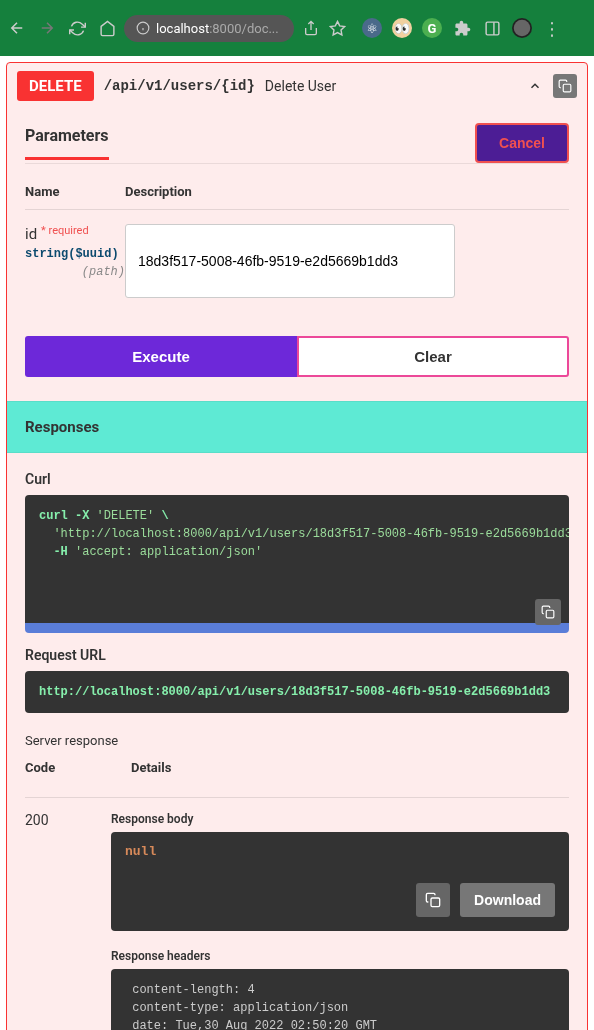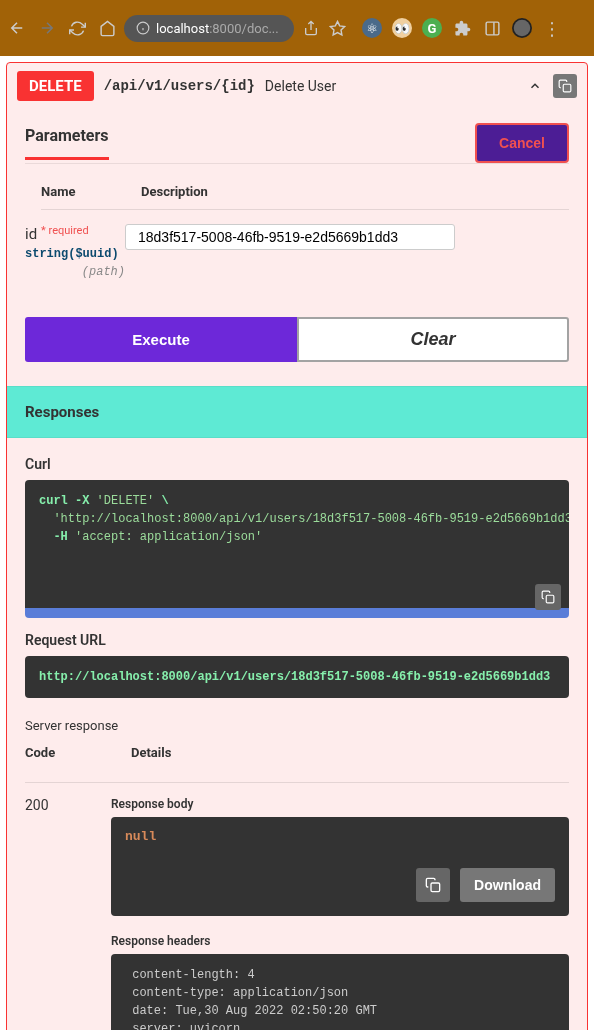--- a/index.html
+++ b/index.html
@@ -1,19 +1,19 @@
 <!DOCTYPE html>
 <html><head>
   <meta charset="utf-8">
   <style>
     * { margin: 0; padding: 0; box-sizing: border-box; }
     body { font-family: -apple-system, BlinkMacSystemFont, "Segoe UI", Roboto, sans-serif; background: #fff; width: 594px; }
     
     
-    .browser-chrome { background: #a16207; height: 56px; display: flex; align-items: center; padding: 0 8px; gap: 8px; }
+    .browser-chrome { background: #15803d; height: 56px; display: flex; align-items: center; padding: 0 8px; gap: 8px; }
     .nav-icons { display: flex; gap: 12px; align-items: center; }
     .nav-icon { width: 18px; height: 18px; color: #999; display: flex; align-items: center; justify-content: center; }
     .url-bar { background: #555; border-radius: 16px; flex: 0 0 auto; width: 170px; padding: 6px 12px; display: flex; align-items: center; gap: 6px; font-size: 13px; color: #ddd; }
     .url-bar .host-prefix { color: #fff; }
     .url-bar .host-suffix { color: #aaa; }
     .url-info { color: #ccc; }
     .toolbar-icons { display: flex; gap: 10px; align-items: center; margin-left: 8px; }
     .toolbar-icon { width: 20px; height: 20px; border-radius: 50%; display: flex; align-items: center; justify-content: center; font-size: 13px; }
     .ext-react { background: #4a6a8a; color: #fff; }
     .ext-eye { background: #f0d0a0; }
@@ -33,34 +33,34 @@
     .summary-right { margin-left: auto; display: flex; align-items: center; gap: 8px; }
     .chevron { font-size: 18px; color: #333; }
     .copy-summary { width: 24px; height: 24px; background: #777; border-radius: 3px; display: flex; align-items: center; justify-content: center; color: #fff; }
     
     .section-header { display: flex; justify-content: space-between; align-items: center; padding: 14px 18px 0 18px; }
     .section-title { font-size: 16px; font-weight: 700; color: #333; border-bottom: 3px solid #f93232; padding-bottom: 12px; }
     .cancel-btn { border: 2px solid #f05050; background: #4c1d95; color: #f05050; font-weight: 700; padding: 10px 22px; border-radius: 4px; font-size: 14px; cursor: pointer; }
     .thin-divider { border-bottom: 1px solid rgba(0,0,0,0.08); margin: 0 18px; }
     
     .params-table { padding: 20px 18px 8px 18px; }
-    .params-header-row { display: flex; font-size: 13px; font-weight: 700; color: #333; padding-bottom: 10px; border-bottom: 1px solid rgba(0,0,0,0.1); margin-left: 16px; }
+    .params-header-row { display: flex; font-size: 13px; font-weight: 700; color: #333; padding-bottom: 10px; border-bottom: 1px solid rgba(0,0,0,0.1); }
     .col-name { width: 100px; flex-shrink: 0; }
     .col-desc { flex: 1; }
     .param-row { display: flex; padding: 14px 0 30px 0; }
     .param-name-cell { width: 100px; flex-shrink: 0; }
     .param-name { font-weight: 400; font-size: 15px; color: #333; }
     .required-mark { color: #f05050; font-size: 11px; vertical-align: top; }
     .param-type { font-family: "Courier New", monospace; font-size: 12px; color: #0c4a6e; font-weight: 600; margin-top: 4px; }
     .param-in { font-family: "Courier New", monospace; font-size: 12px; color: #888; font-style: italic; margin-top: 4px; text-align: right; }
-    .param-input { width: 100%; max-width: 330px; padding: 4px 12px; border: 1px solid #ccc; border-radius: 3px; font-size: 14px; }
+    .param-input { width: 100%; max-width: 330px; padding: 28px 12px; border: 1px solid #ccc; border-radius: 3px; font-size: 14px; }
     
     .btn-row { display: flex; padding: 0 18px 24px 18px; gap: 0; }
     .execute-btn { flex: 1; background: #6d28d9; color: #fff; border: none; padding: 12px; font-weight: 700; font-size: 15px; border-radius: 3px 0 0 3px; cursor: pointer; }
-    .clear-btn { flex: 1; background: #fff; color: #333; border: 2px solid #a3a3a3; padding: 10px; font-weight: 700; font-size: 18px; border-radius: 0 3px 3px 0; cursor: pointer; font-style: italic; }
+    .clear-btn { flex: 1; background: #fff; color: #333; border: 2px solid #ec4899; padding: 10px; font-weight: 700; font-size: 15px; border-radius: 0 3px 3px 0; cursor: pointer; }
     
     .responses-header { background: #5eead4; padding: 16px 18px; font-weight: 700; font-size: 15px; color: #333; border-top: 1px solid rgba(0,0,0,0.05); border-bottom: 1px solid rgba(0,0,0,0.05); }
     
     .response-section { padding: 18px 18px 10px 18px; }
     .section-label { font-size: 14px; font-weight: 600; color: #333; margin-bottom: 8px; }
     .code-block { background: #333; color: #fff; padding: 12px 14px; border-radius: 4px; font-family: "Courier New", monospace; font-size: 12px; position: relative; line-height: 1.5; overflow-x: auto; white-space: pre; }
     .code-block.curl-block { padding-bottom: 18px; }
     .curl-underline { position: absolute; bottom: 0; left: 0; right: 0; height: 10px; background: #5a7dd8; }
     .copy-code { position: absolute; right: 8px; bottom: 8px; background: #666; width: 26px; height: 26px; border-radius: 3px; display: flex; align-items: center; justify-content: center; cursor: pointer; z-index: 2; }
     .code-white { color: #86efac; font-weight: 600; }

